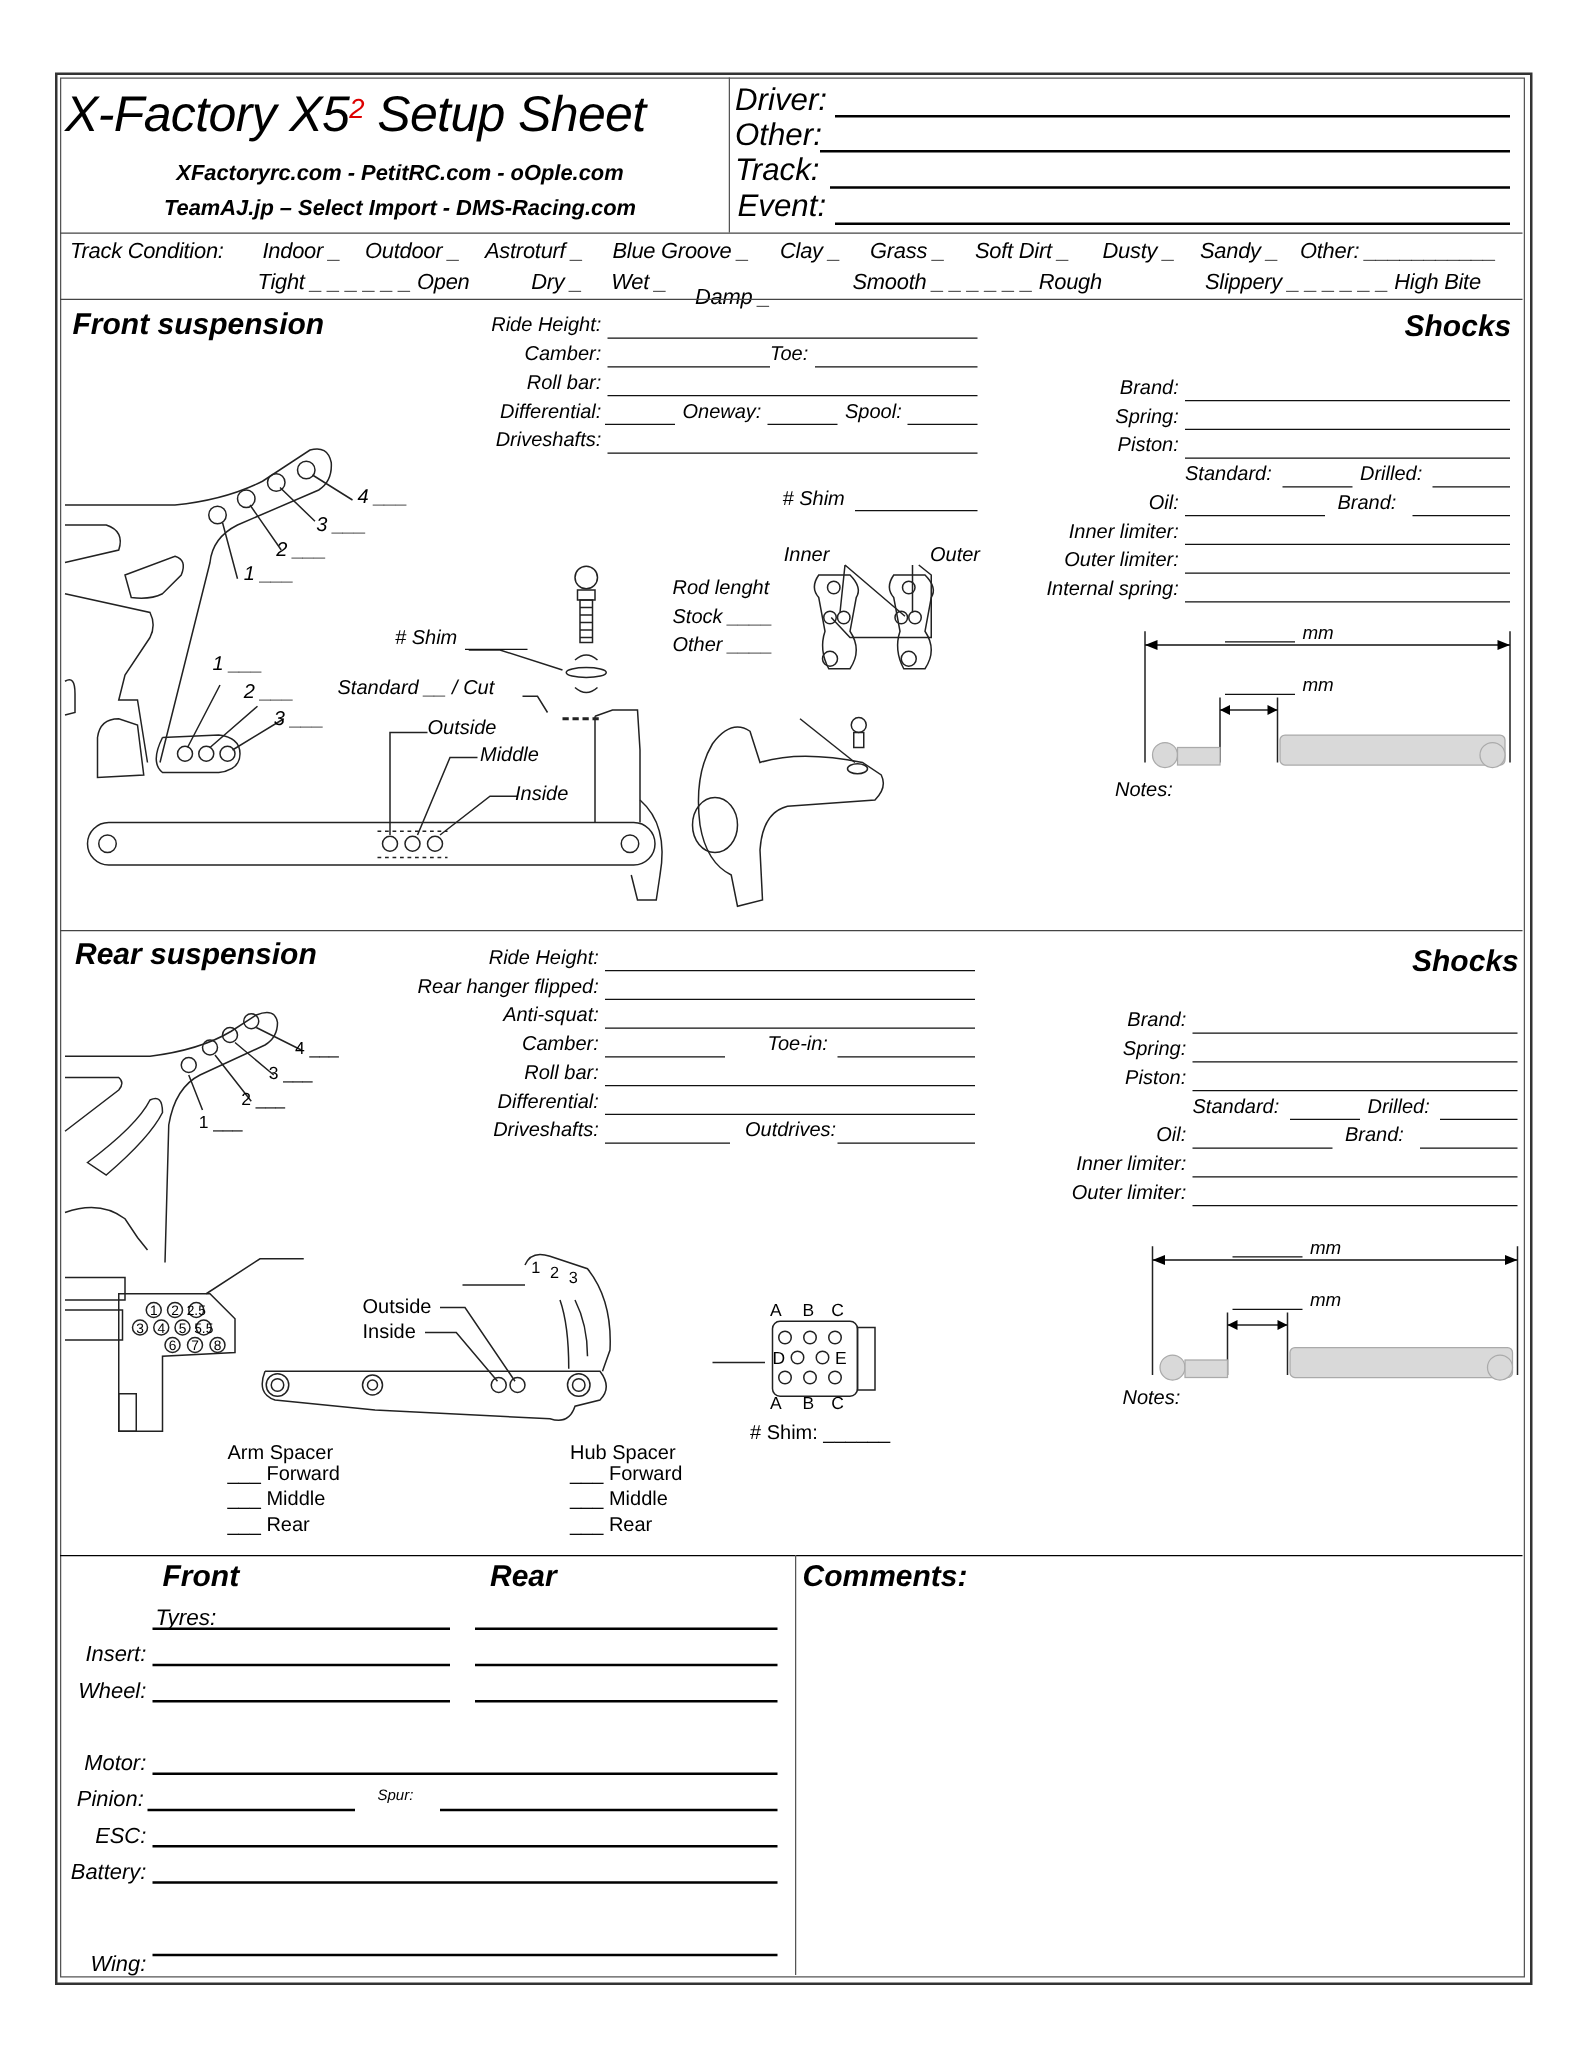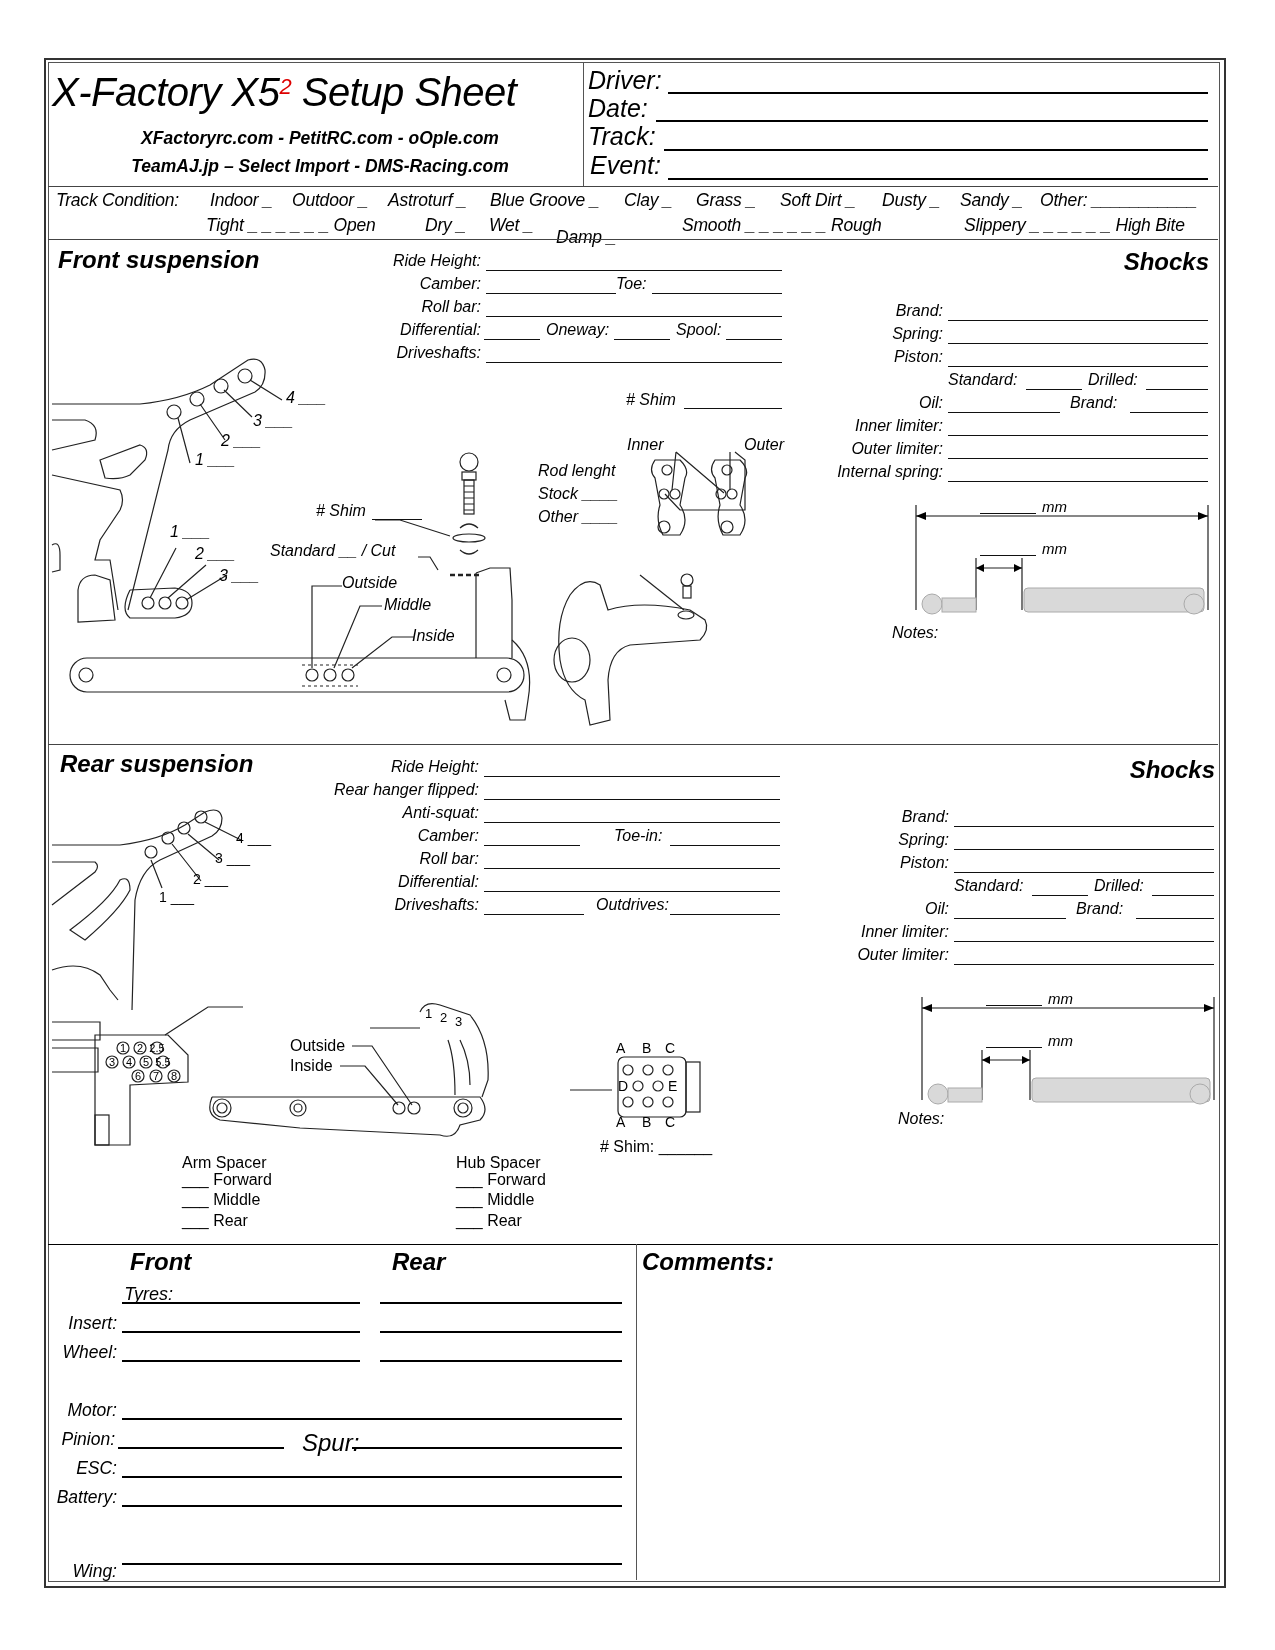--- a/index.html
+++ b/index.html
@@ -29,21 +29,21 @@
 <div class="frame-outer"></div>
 <div class="frame-inner"></div>
 
 <div class="title"><span>X-Factory X5</span><sup>2</sup><span> Setup Sheet</span></div>
 <div class="sub" style="left:60px;top:128px;width:520px;">XFactoryrc.com - PetitRC.com - oOple.com</div>
 <div class="sub" style="left:60px;top:156px;width:520px;">TeamAJ.jp – Select Import - DMS-Racing.com</div>
 <div class="vline" style="left:583px;top:62px;height:124px;"></div>
 
 <div class="hdr-field" style="left:588px;top:66px;">Driver:</div>
 <div class="blank-thick" style="left:668px;top:92px;width:540px;"></div>
-<div class="hdr-field" style="left:588px;top:94px;">Date:</div>
+<div class="hdr-field" style="left:588px;top:94px;">Other:</div>
 <div class="blank-thick" style="left:656px;top:120px;width:552px;"></div>
 <div class="hdr-field" style="left:588px;top:122px;">Track:</div>
 <div class="blank-thick" style="left:664px;top:149px;width:544px;"></div>
 <div class="hdr-field" style="left:590px;top:151px;">Event:</div>
 <div class="blank-thick" style="left:668px;top:178px;width:540px;"></div>
 
 <div class="hline" style="left:48px;top:186px;width:1170px;"></div>
 
 <div class="tc" style="left:56px;top:190px;">Track Condition:</div>
 <div class="tc" style="left:210px;top:190px;">Indoor _</div>
@@ -398,20 +398,20 @@
 <div class="blank-thick" style="left:122px;top:1331px;width:238px;"></div>
 <div class="blank-thick" style="left:380px;top:1331px;width:242px;"></div>
 <div class="lbl" style="right:1158px;top:1342px;font-size:17.5px;">Wheel:</div>
 <div class="blank-thick" style="left:122px;top:1360px;width:238px;"></div>
 <div class="blank-thick" style="left:380px;top:1360px;width:242px;"></div>
 
 <div class="lbl" style="right:1158px;top:1400px;font-size:17.5px;">Motor:</div>
 <div class="blank-thick" style="left:122px;top:1418px;width:500px;"></div>
 <div class="lbl" style="right:1160px;top:1429px;font-size:17.5px;">Pinion:</div>
 <div class="blank-thick" style="left:118px;top:1447px;width:166px;"></div>
-<div class="lbl-l" style="left:302px;top:1429px;font-size:24px;">Spur:</div>
+<div class="lbl-l" style="left:302px;top:1429px;font-size:12px;">Spur:</div>
 <div class="blank-thick" style="left:352px;top:1447px;width:270px;"></div>
 <div class="lbl" style="right:1158px;top:1458px;font-size:17.5px;">ESC:</div>
 <div class="blank-thick" style="left:122px;top:1476px;width:500px;"></div>
 <div class="lbl" style="right:1158px;top:1487px;font-size:17.5px;">Battery:</div>
 <div class="blank-thick" style="left:122px;top:1505px;width:500px;"></div>
 <div class="lbl" style="right:1158px;top:1545px;font-size:17.5px;margin-top:16px;">Wing:</div>
 <div class="blank-thick" style="left:122px;top:1563px;width:500px;"></div>
 
 </body></html>

